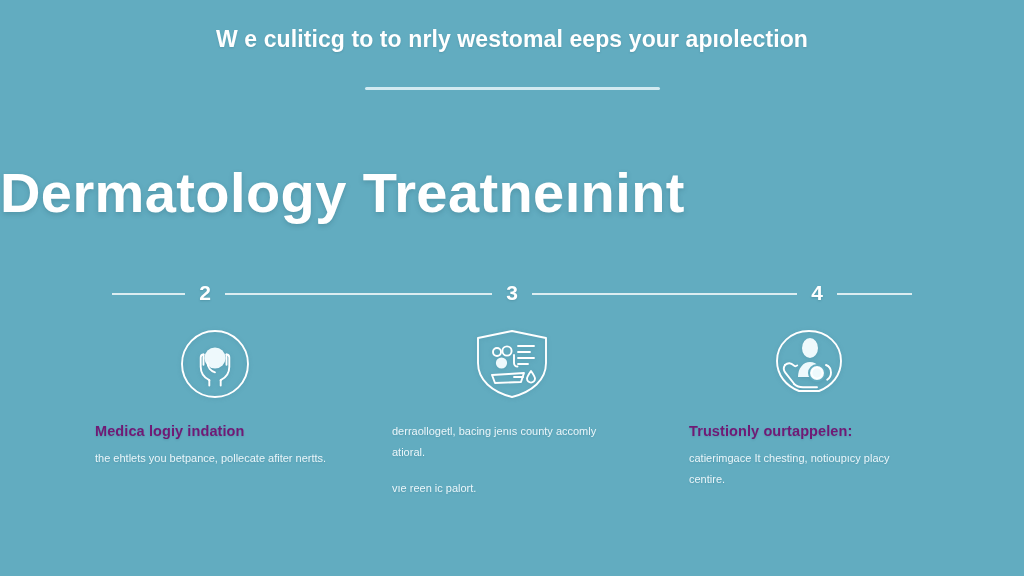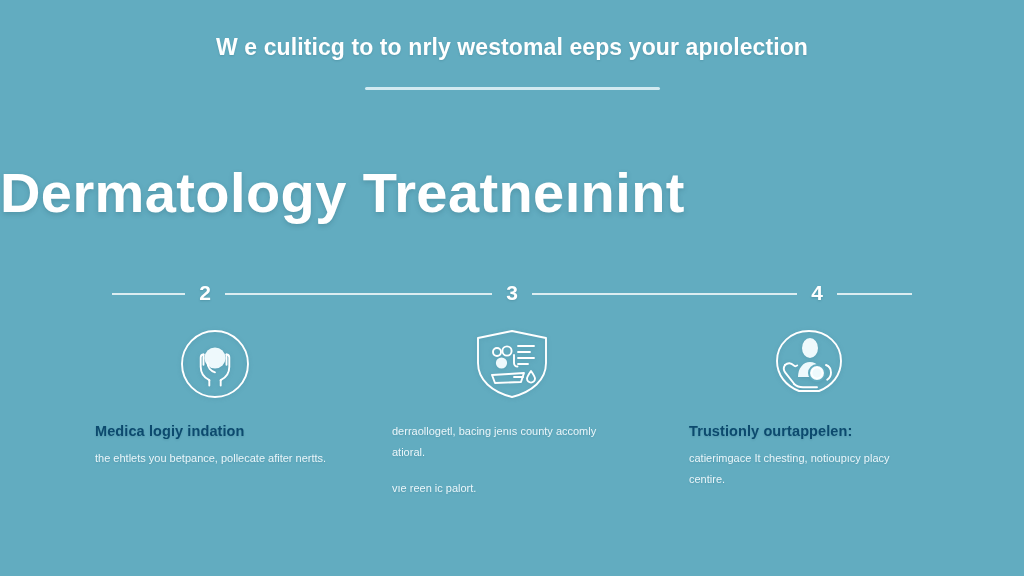--- a/index.html
+++ b/index.html
@@ -17,21 +17,21 @@
     height: 576px;
     background: #62acc0;
     overflow: hidden;
     -webkit-font-smoothing: antialiased;
   }
 
   
   .eyebrow {
     position: absolute;
     left: 0;
-    top: 32px;
+    top: 24px;
     width: 1024px;
     text-align: center;
     color: #ffffff;
     font-size: 23px;
     font-weight: 700;
     letter-spacing: 0.1px;
     line-height: 30px;
     white-space: nowrap;
     text-shadow: 0 1px 2px rgba(40,90,105,0.22);
   }
@@ -107,21 +107,21 @@
     display: flex;
     align-items: center;
     justify-content: center;
     margin-bottom: 18px;
   }
   .icon-wrap svg {
     display: block;
     filter: drop-shadow(0 1px 2px rgba(40,90,105,0.18));
   }
   .col-heading {
-    color: #0c4a6e;
+    color: #701a75;
     font-size: 14.5px;
     font-weight: 700;
     line-height: 20px;
     margin: 0 0 7px 5px;
     letter-spacing: 0.1px;
     text-shadow: 0 1px 2px rgba(40,90,105,0.2);
   }
   .col-body {
     color: #eaf6fa;
     font-size: 11px;

